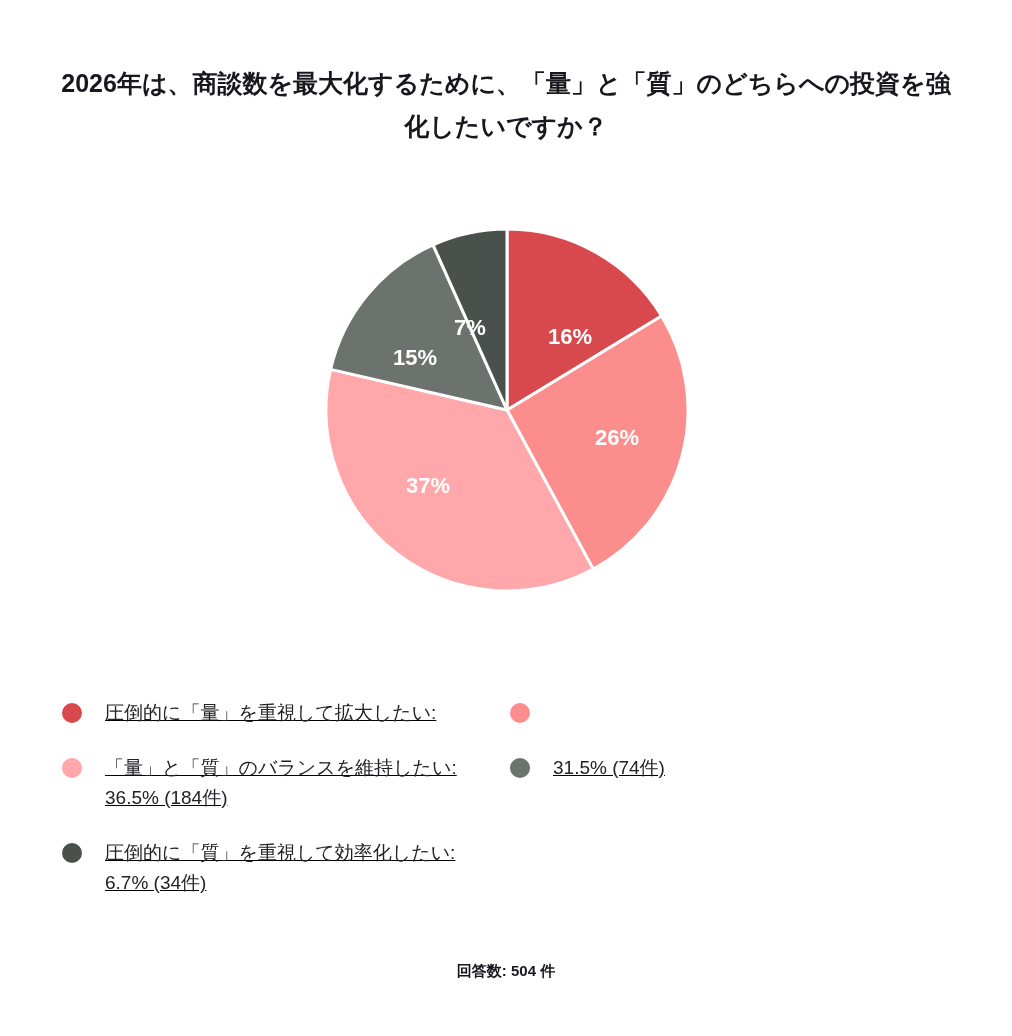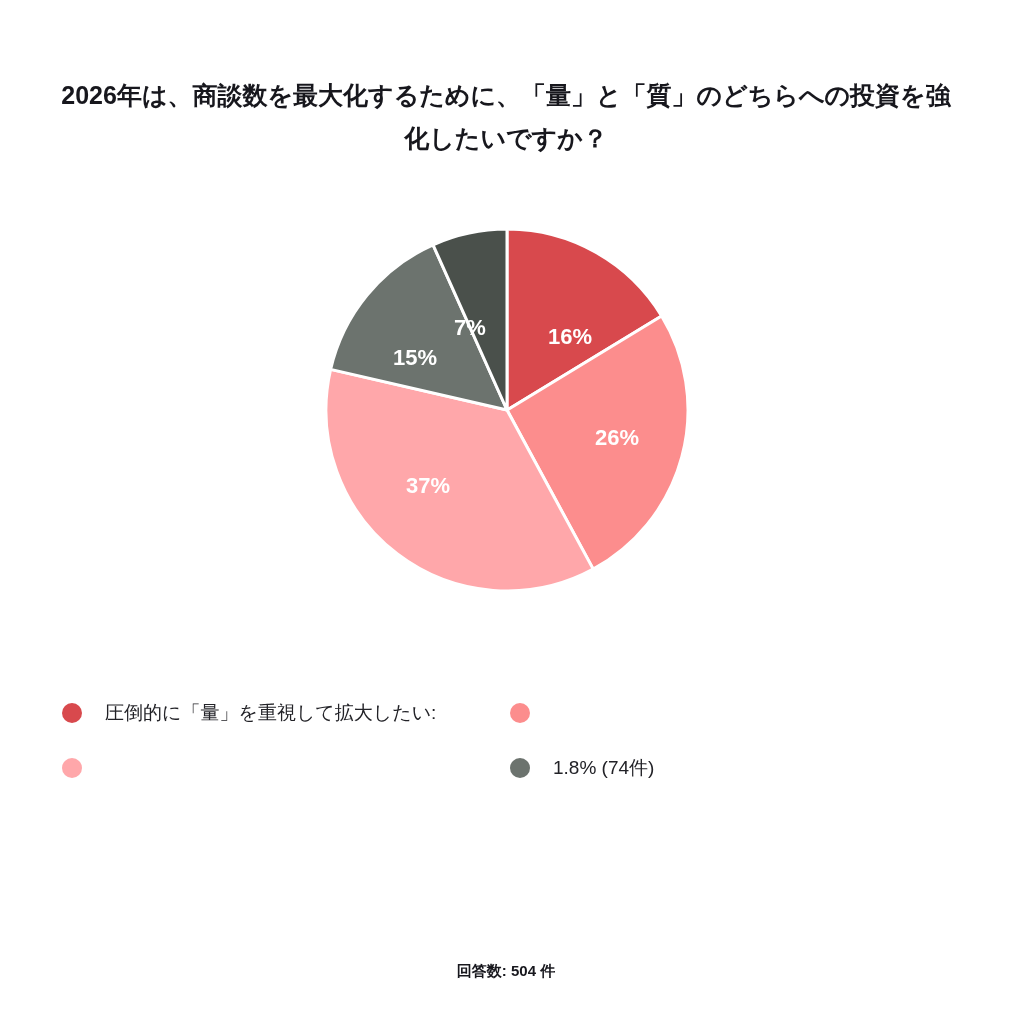--- a/index.html
+++ b/index.html
@@ -9,21 +9,21 @@
     font-family: "Liberation Sans", "DejaVu Sans", sans-serif;
   }
   .page {
     position: relative;
     width: 1012px;
     height: 1036px;
     background: #ffffff;
     overflow: hidden;
   }
   .title {
-    margin: 12px auto;
+    margin: 0 auto;
     padding-top: 62px;
     max-width: 892px;
     font-size: 25px;
     line-height: 43px;
     font-weight: bold;
     text-align: center;
     color: #17171d;
   }
   .pie-wrap {
     position: absolute;
@@ -40,20 +40,21 @@
     fill: #ffffff;
   }
   .legend {
     position: absolute;
     left: 62px;
     top: 698px;
     width: 900px;
     display: grid;
     grid-template-columns: 448px 448px;
     row-gap: 25px;
+    text-decoration: underline;
   }
   .legend-item {
     display: flex;
     align-items: flex-start;
   }
   .legend-marker {
     flex: 0 0 auto;
     width: 20px;
     height: 20px;
     border-radius: 50%;
@@ -107,27 +108,38 @@
         <div>圧倒的に「量」を重視して拡大したい:</div>
       </div>
     </div>
 
     <div class="legend-item">
       <span class="legend-marker" style="background: rgb(252, 141, 141);"></span>
     </div>
 
     <div class="legend-item">
       <span class="legend-marker" style="background: rgb(255, 167, 170);"></span>
+      <div class="legend-text">
+        <div>「量」と「質」のバランスを維持したい:</div>
+        <div>36.5% (184件)</div>
+      </div>
     </div>
 
     <div class="legend-item">
       <span class="legend-marker" style="background: rgb(108, 115, 110);"></span>
       <div class="legend-text">
-        <div>1.8% (74件)</div>
+        <div>31.5% (74件)</div>
       </div>
     </div>
 
+    <div class="legend-item">
+      <span class="legend-marker" style="background: rgb(74, 80, 75);"></span>
+      <div class="legend-text">
+        <div>圧倒的に「質」を重視して効率化したい:</div>
+        <div>6.7% (34件)</div>
+      </div>
+    </div>
 
   </div>
 
   <div class="footer">回答数: 504 件</div>
 
 </div>
 
 </body></html>

